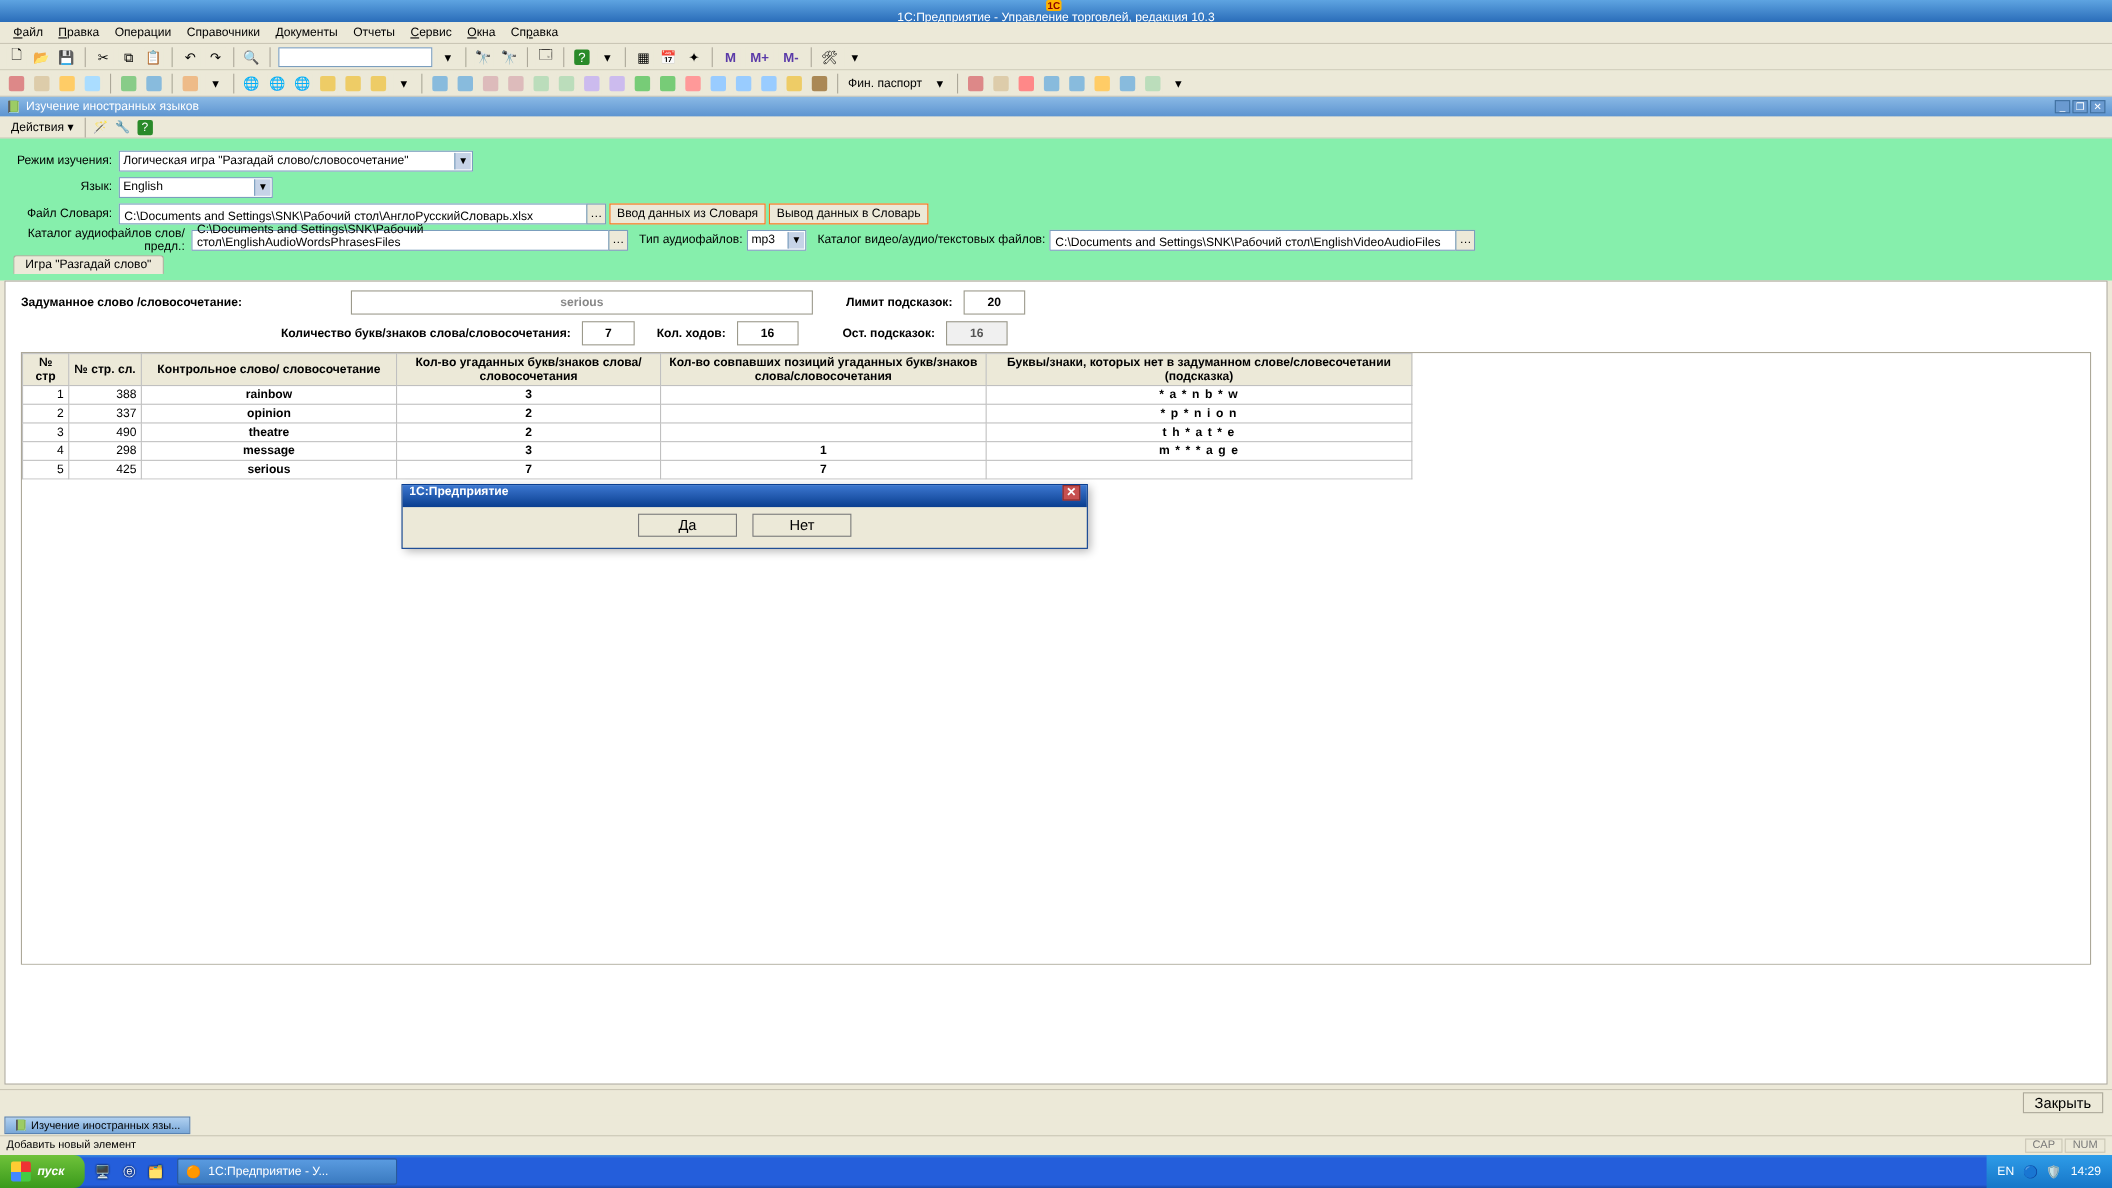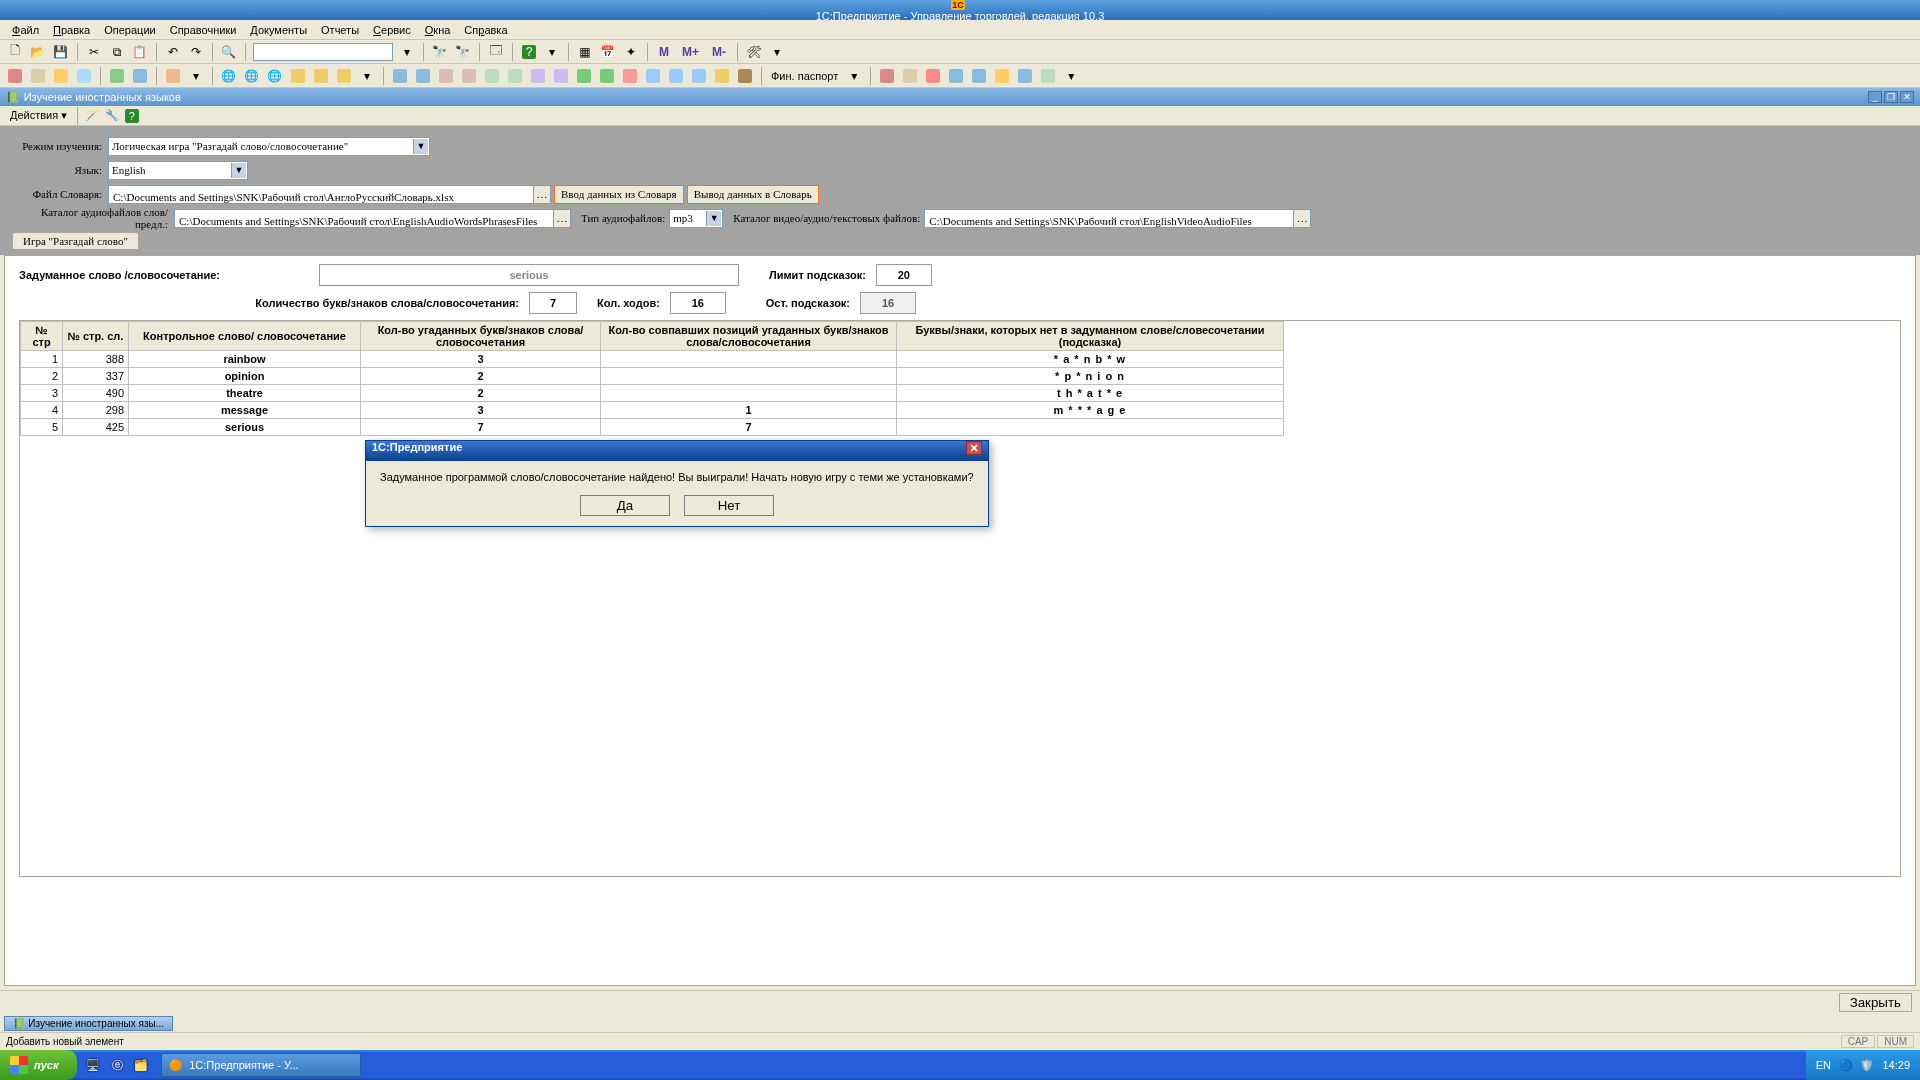--- a/index.html
+++ b/index.html
@@ -29,21 +29,21 @@
   
   .subwin-title { background: linear-gradient(#8ab9e5, #5d94d0); height: 18px; display: flex; align-items: center; color: #fff; padding: 0 6px; }
   .subwin-title .t { flex:1; }
   .subwin-title .mini-btn { width: 14px; height: 12px; background: #6a9ad0; border: 1px solid #40709f; margin-left: 2px; cursor:pointer; font-size:9px; color:#fff; text-align:center; line-height:10px; }
 
   .actions-bar { background: #ece9d8; height: 20px; display: flex; align-items: center; padding: 0 6px; gap: 4px; border-bottom: 1px solid #cac6b5; }
   .actions-btn { padding: 1px 4px; cursor: pointer; }
   .small-icon { width:16px; height:16px; display:inline-flex; align-items:center; justify-content:center; cursor:pointer; }
 
   
-  .form-area { background: #a3a3a3; padding: 10px 12px 6px 12px; font-family: Liberation Serif, serif; }
+  .form-area { background: #86efac; padding: 10px 12px 6px 12px; }
   .form-row { display: flex; align-items: center; margin-bottom: 4px; height: 20px; }
   .form-row label { text-align: right; padding-right: 6px; color:#000; }
   .lbl-w1 { width: 96px; }
   .lbl-w2 { width: 162px; }
   .combo { height: 19px; border: 1px solid #7b9ebd; background:#fff; padding: 0 3px; display:flex; align-items:center; position:relative; }
   .combo .arrow { position:absolute; right:1px; top:1px; bottom:1px; width:15px; background:#c6d3e7; border-left:1px solid #7b9ebd; display:flex; align-items:center; justify-content:center; font-size:9px; cursor:pointer; }
   .txt { height: 19px; border: 1px solid #7b9ebd; background:#fff; padding: 0 4px; display:flex; align-items:flex-end; }
   .ell-btn { width: 18px; height: 19px; border: 1px solid #7b9ebd; background:#ece9d8; cursor:pointer; display:flex; align-items:center; justify-content:center; margin-left:-1px; }
   .btn-like { height: 19px; border: 1px solid #f97316; background:#ece9d8; padding: 0 6px; cursor:pointer; display:flex; align-items:center; margin-left:3px; }
 
@@ -439,21 +439,20 @@
         </tbody>
     </table>
     <div class="grid-body"></div>
   </div>
 
   <div class="modal" style="left:360px; top:184px; width:624px">
     <div class="modal-title">
       <span class="t">1С:Предприятие</span>
       <span class="modal-close">✕</span>
     </div>
-    <div class="modal-body">Задуманное программой слово/словосочетание найдено! Вы выиграли! Начать новую игру с теми же установками?</div>
     <div class="modal-btns">
       <button class="modal-btn">Да</button>
       <button class="modal-btn">Нет</button>
     </div>
   </div>
 </div>
 
 <div class="close-btn-row">
   <button class="close-btn">Закрыть</button>
 </div>

